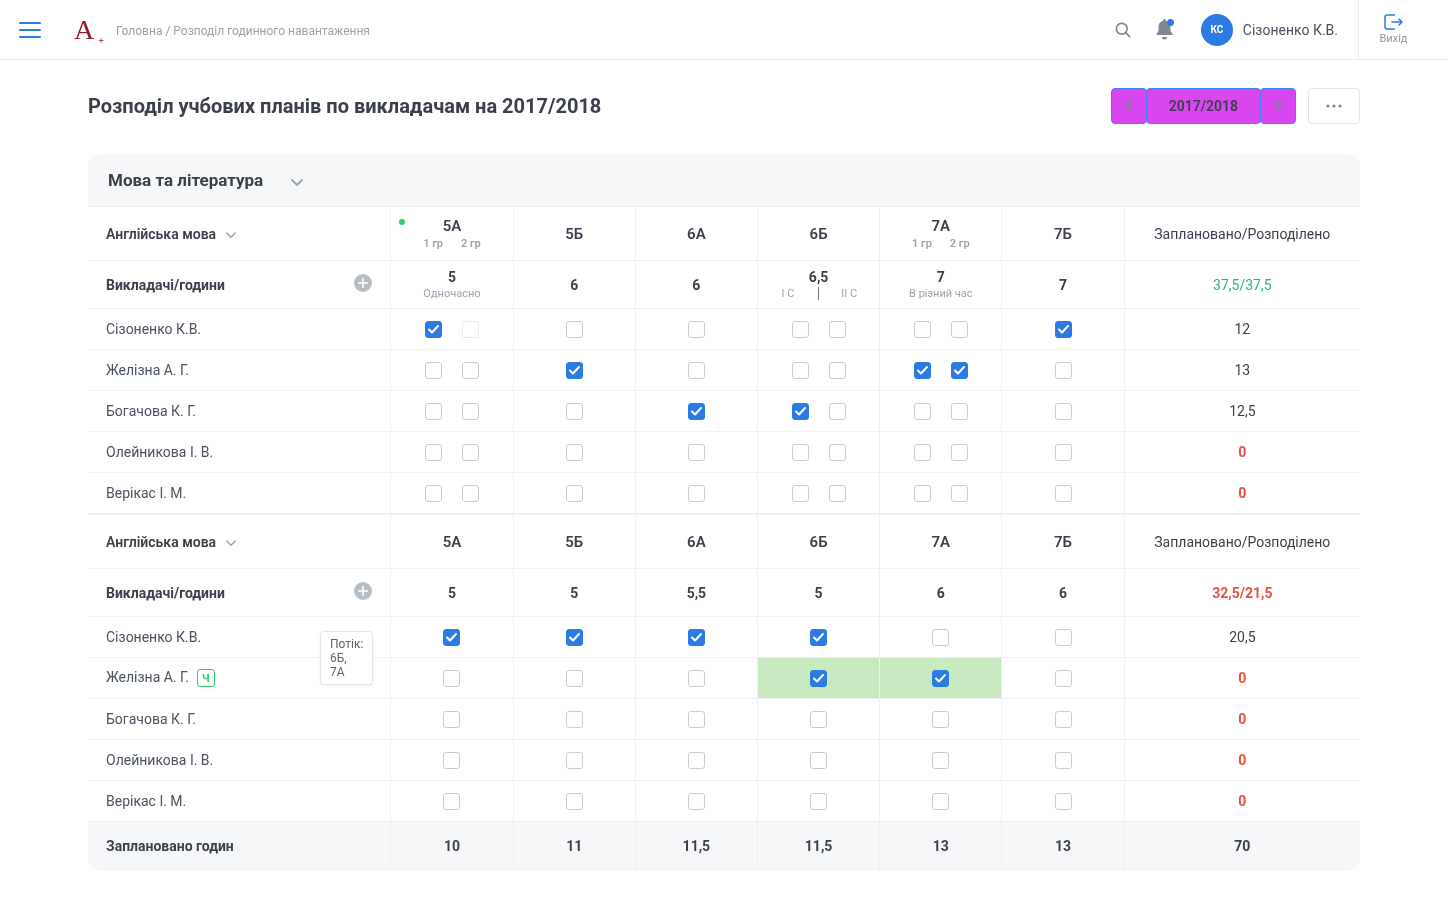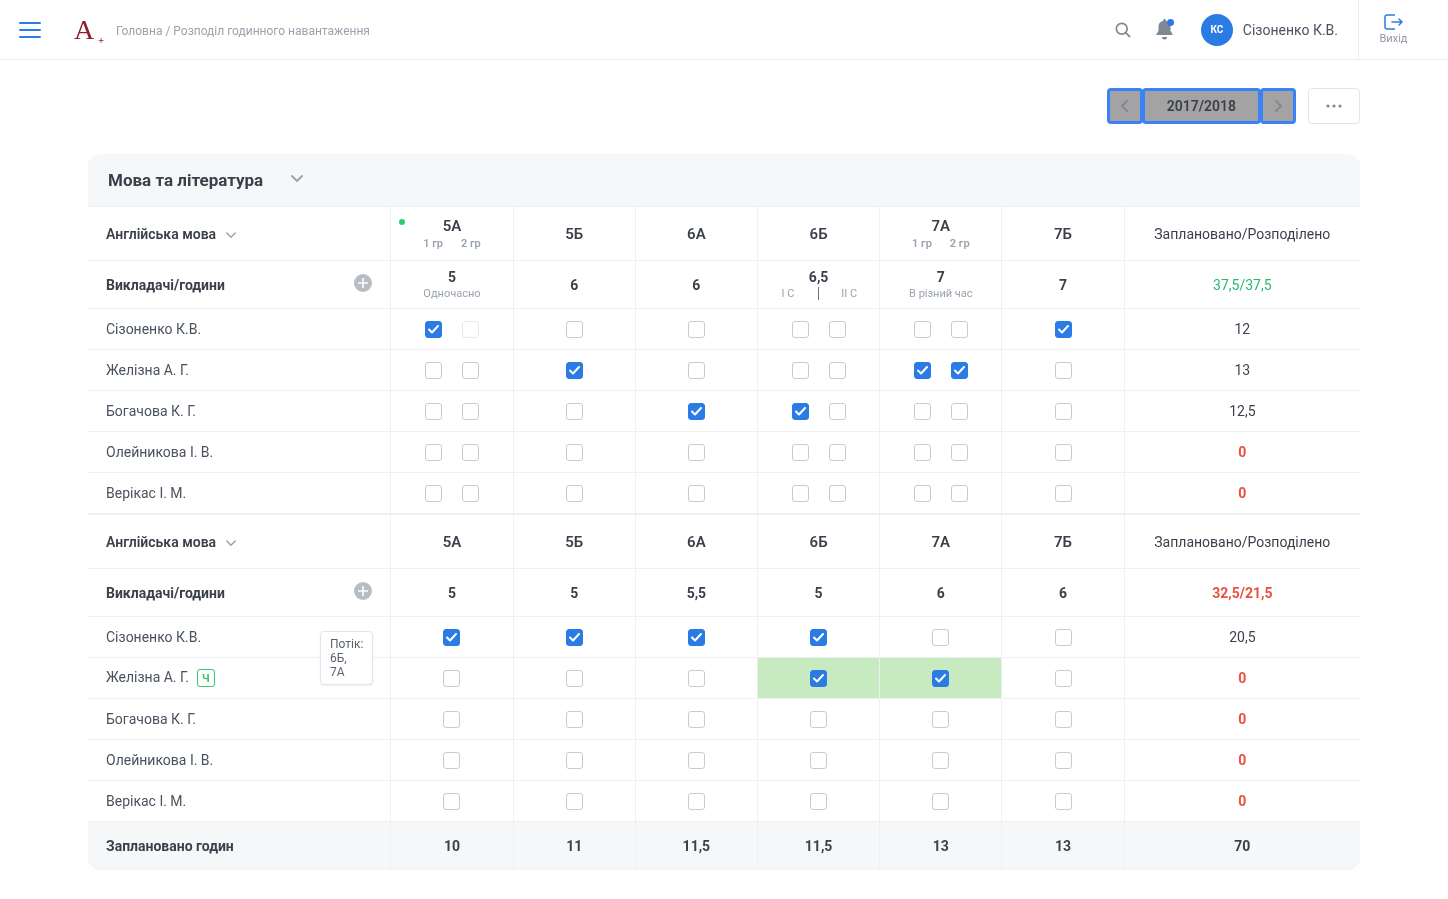--- a/index.html
+++ b/index.html
@@ -21,27 +21,27 @@
 .username{margin-left:10px;color:#4a5260;font-size:14px}
 .exit{display:flex;flex-direction:column;align-items:center;justify-content:center;width:70px;height:60px;border-left:1px solid #eaedf0;color:#2a7be4;cursor:pointer;margin-left:20px}
 .exit-label{font-size:11px;color:#8f97a3;margin-top:2px}
 
 
 .content{padding:28px 88px 40px}
 .head-row{display:flex;align-items:center;margin-bottom:30px}
 .head-title{font-size:20px;font-weight:700;color:#3a3f4a}
 .head-row .flex{flex:1}
 .year-group{display:flex;align-items:center;gap:0}
-.yr-btn{height:36px;min-width:36px;border:3px solid #3b82f6;background:#a3a3a3;display:flex;align-items:center;justify-content:center;color:#6e7682;cursor:pointer;border-radius:4px}
+.yr-btn{height:36px;min-width:36px;border:1px solid #3b82f6;background:#d946ef;display:flex;align-items:center;justify-content:center;color:#6e7682;cursor:pointer;border-radius:4px}
 .yr-label{padding:0 22px;font-weight:600;color:#3a3f4a}
 .yr-btn+.yr-btn,.yr-btn+.yr-group-mid,.yr-group-mid+.yr-btn{margin-left:-1px}
 .more-btn{height:36px;width:52px;border:1px solid #e2e6ea;border-radius:4px;display:flex;align-items:center;justify-content:center;cursor:pointer;margin-left:12px;color:#6e7682}
 
 .card{background:#fff;border-radius:12px;overflow:hidden}
-.section-head{background:#f6f7f9;padding:16px 20px;display:flex;align-items:flex-start;gap:28px}
+.section-head{background:#f6f7f9;padding:16px 20px;display:flex;align-items:flex-end;gap:28px}
 .section-title{font-size:17px;font-weight:700;color:#3a3f4a}
 .chev{color:#9aa3ad}
 
 .tbl{width:100%;border-collapse:collapse;table-layout:fixed}
 .tbl th,.tbl td{border:1px solid #eef0f2;text-align:center;vertical-align:middle;padding:0}
 .tbl th:first-child,.tbl td:first-child{border-left:none}
 .tbl th:last-child,.tbl td:last-child{border-right:none}
 .tbl th{background:#fff;font-weight:400;color:#3a3f4a;height:54px}
 .col-name{width:280px;text-align:left!important;padding:0 18px!important}
 .col-class{width:113px}
@@ -117,20 +117,21 @@
     <svg width="20" height="16" viewBox="0 0 20 16" fill="none">
         <path d="M11 1H3a2 2 0 0 0-2 2v10a2 2 0 0 0 2 2h8" stroke="#2a7be4" stroke-width="1.5" fill="none"></path>
         <path d="M8 8h10m-3-3 3 3-3 3" stroke="#2a7be4" stroke-width="1.5" fill="none" stroke-linecap="round" stroke-linejoin="round"></path>
       </svg>
     <span class="exit-label">Вихід</span>
   </div>
 </div>
 
 <div class="content">
   <div class="head-row">
+    <div class="head-title">Розподіл учбових планів по викладачам на 2017/2018</div>
     <div class="flex"></div>
     <div class="year-group">
       <div class="yr-btn">
           <svg width="8" height="12" viewBox="0 0 8 12">
             <path d="M6 1 1 6l5 5" stroke="#7e8792" stroke-width="1.8" fill="none" stroke-linecap="round" stroke-linejoin="round"></path>
           </svg>
         </div>
       <div class="yr-btn yr-label" style="cursor:default">2017/2018</div>
       <div class="yr-btn">
           <svg width="8" height="12" viewBox="0 0 8 12">

